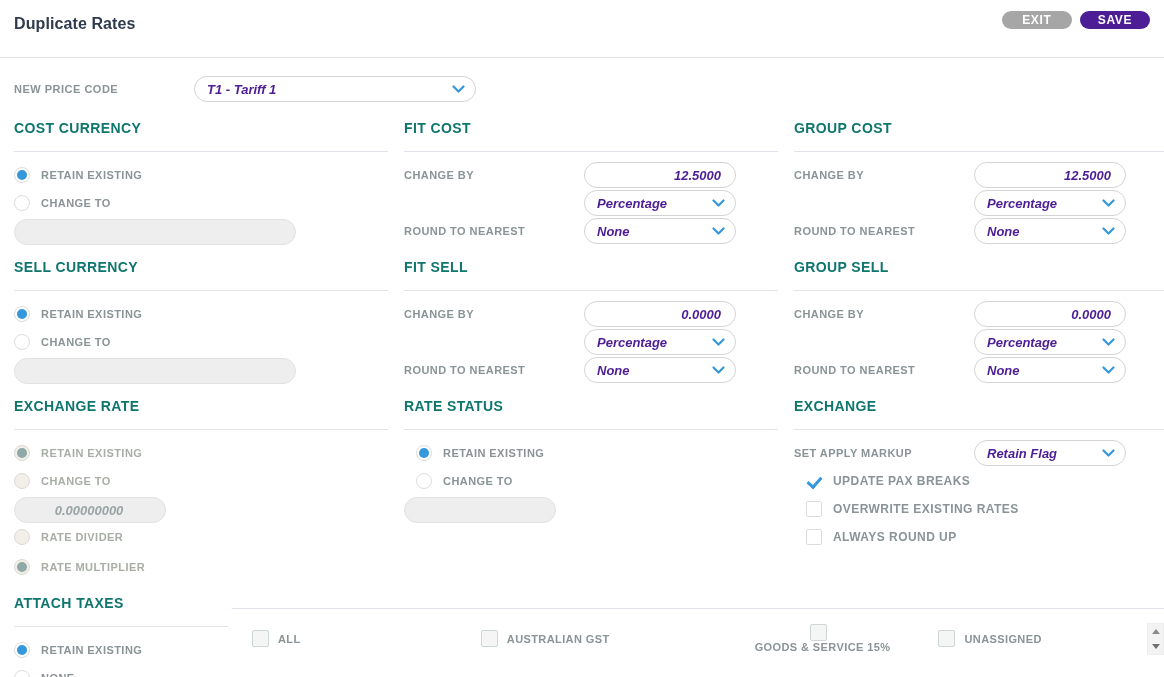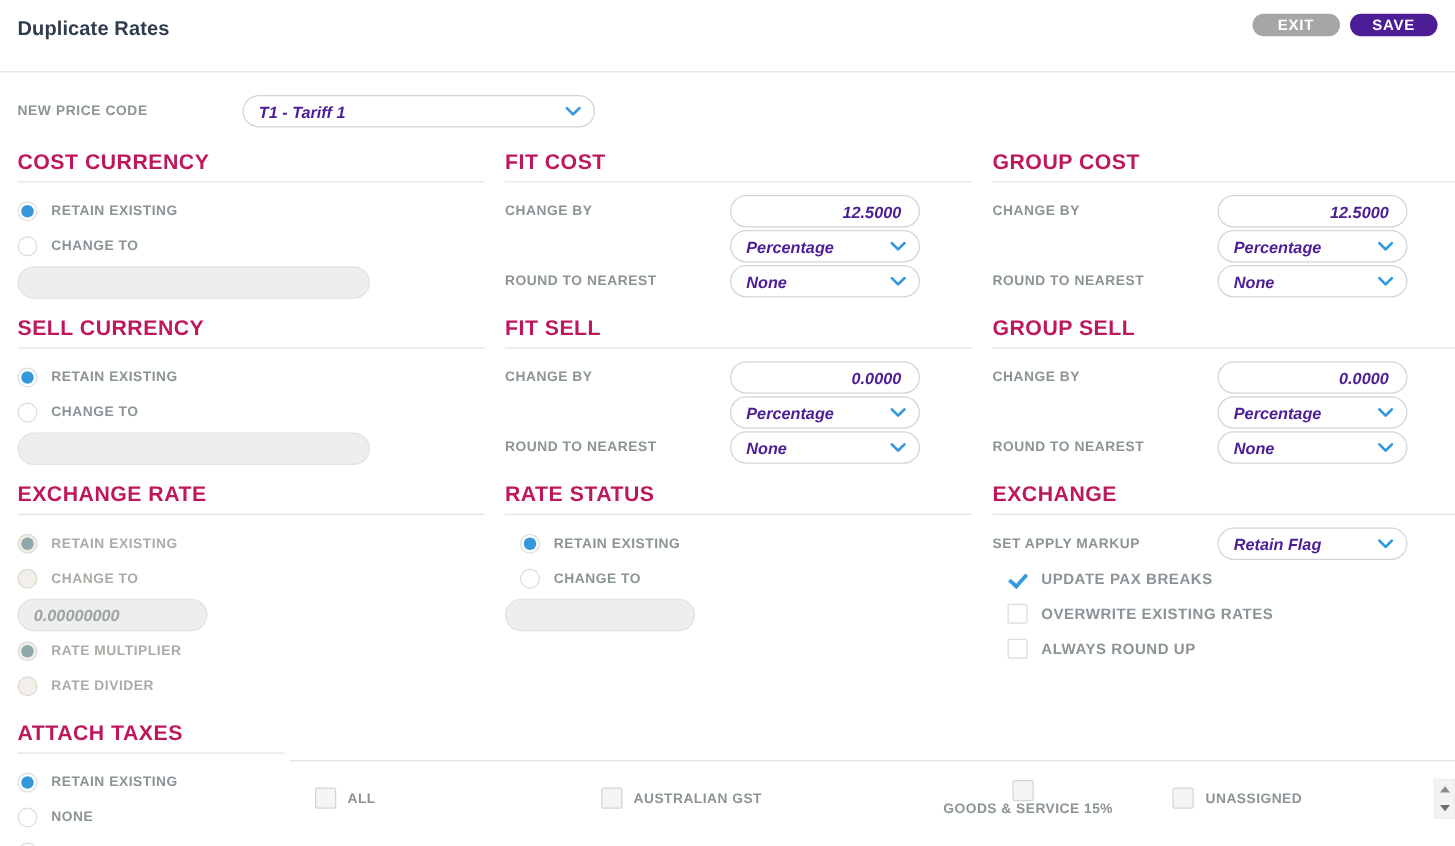--- a/index.html
+++ b/index.html
@@ -84,45 +84,45 @@
     align-items: center;
     padding: 0 12px;
     position: relative;
   }
   .pill.num { justify-content: flex-end; padding-right: 14px; }
   .pill.disabled {
     background: #eeeeee;
     border-color: #e2e2e2;
     color: #9aa3a5;
   }
-  .pill.disabled.num { justify-content: flex-start; }
+  .pill.disabled.num { justify-content: center; }
   .chev {
     position: absolute;
     right: 10px; top: 50%;
     transform: translateY(-50%);
     line-height: 0;
   }
 
   
   .cols {
     position: absolute;
     left: 0; top: 120px;
     width: 1164px;
   }
   .col { position: absolute; top: 0; }
   .col-1 { left: 14px;  width: 374px; }
   .col-2 { left: 404px; width: 374px; }
   .col-3 { left: 794px; width: 370px; }
 
   .section-title {
-    font-size: 17px;
+    font-size: 14px;
     font-weight: bold;
     letter-spacing: 0.4px;
-    color: #be185d;
-    padding-bottom: 5px;
+    color: #0f766e;
+    padding-bottom: 15px;
     border-bottom: 1px solid #e2e2ee;
     margin-bottom: 9px;
   }
   .section-title.short { width: 214px; }
 
   
   .radio-row {
     display: flex;
     align-items: center;
     height: 28px;
@@ -341,27 +341,27 @@
           <span class="radio dis checked"></span>
           <span class="radio-label dis">RETAIN EXISTING</span>
         </div>
         <div class="radio-row">
           <span class="radio dis"></span>
           <span class="radio-label dis">CHANGE TO</span>
         </div>
         <div class="pill disabled num field-under rate">
           <span>0.00000000</span>
         </div>
+        <div class="radio-row">
+          <span class="radio dis"></span>
+          <span class="radio-label dis">RATE DIVIDER</span>
+        </div>
         <div class="radio-row" style="margin-top:2px">
           <span class="radio dis checked"></span>
           <span class="radio-label dis">RATE MULTIPLIER</span>
-        </div>
-        <div class="radio-row">
-          <span class="radio dis"></span>
-          <span class="radio-label dis">RATE DIVIDER</span>
         </div>
       </div>
 
       <div style="height:14px"></div>
 
       <div>
         <div class="section-title short">ATTACH TAXES</div>
         <div class="radio-row">
           <span class="radio checked"></span>
           <span class="radio-label">RETAIN EXISTING</span>

